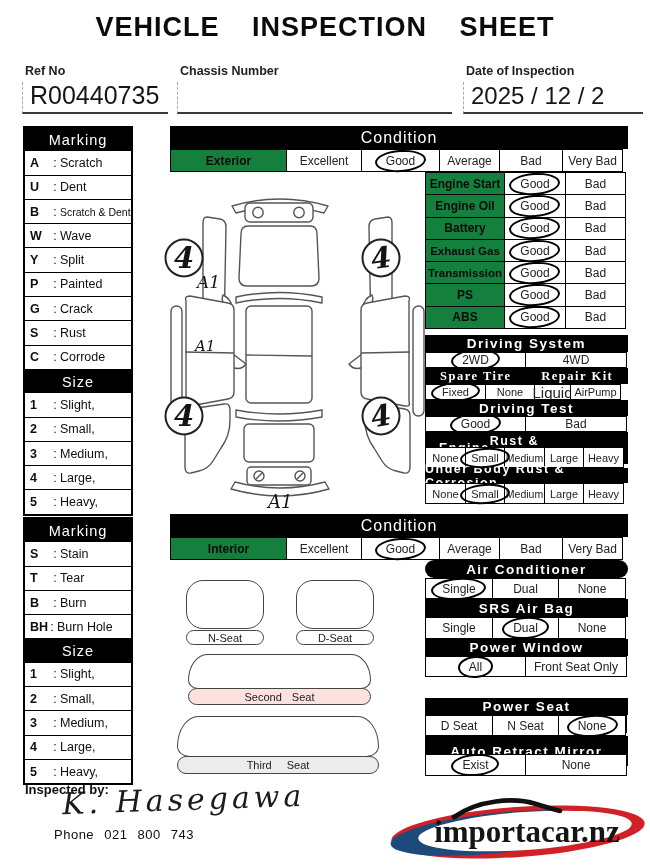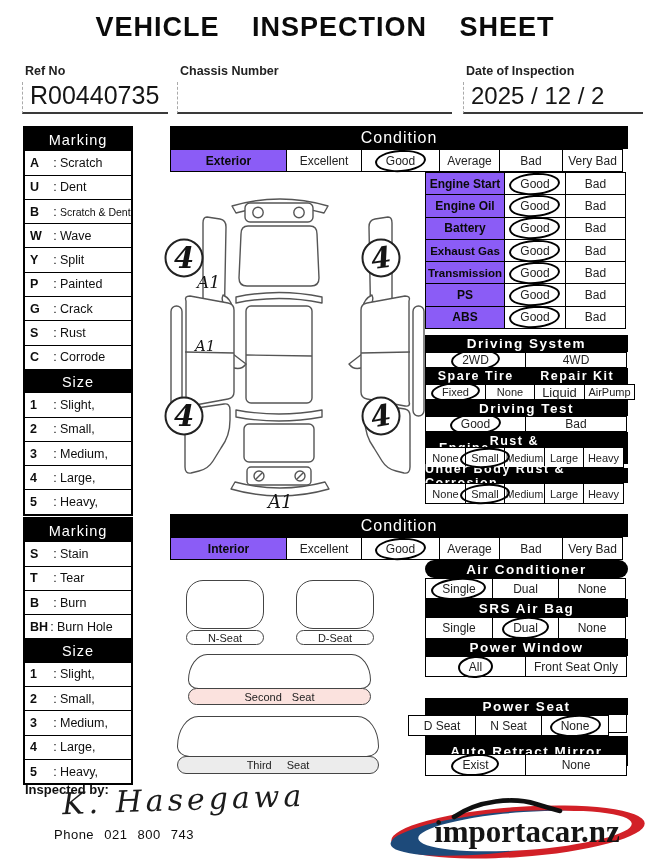--- a/index.html
+++ b/index.html
@@ -9,28 +9,28 @@
   .title{left:0;top:12px;width:650px;text-align:center;font-size:27px;font-weight:700;
          letter-spacing:1px;word-spacing:24px;color:#0b0b0b;}
   .flabel{font-size:12.5px;font-weight:700;color:#222;}
   .fval{border-bottom:2px solid #3a3a3a;border-left:1px dashed #aaa;display:flex;
         align-items:flex-end;padding:0 0 2px 7px;font-size:24px;color:#151515;}
   
   .bh{background:#000;color:#fff;display:flex;align-items:center;justify-content:center;
       font-size:13.5px;font-weight:700;letter-spacing:1.5px;}
   .bh.big{font-size:16px;font-weight:400;letter-spacing:1px;}
   .bh.split{justify-content:space-between;padding:16px 14px;}
-  .bh.halves{padding:0;}
+  .bh.halves{padding:0;font-family:Liberation Serif, serif;}
   .bh.halves span{flex:1;text-align:center;}
   
   .trow{display:flex;}
   .c{box-sizing:border-box;border:1px solid #000;background:#fff;display:flex;
      align-items:center;justify-content:center;font-size:12px;color:#222;}
   .c + .c{margin-left:-1px;}
-  .lab{background:#8b5cf6;font-weight:700;color:#0a0a0a;font-size:12px;}
+  .lab{background:#15803d;font-weight:700;color:#0a0a0a;font-size:12px;}
   
   .leg{border:2px solid #000;background:#fff;}
   .lhead{background:#000;color:#fff;height:23.3px;display:flex;align-items:center;
          justify-content:center;font-size:14.5px;letter-spacing:1px;}
   .lrow{height:23.3px;border-bottom:1px solid #000;display:flex;align-items:center;
         padding:0 0 0 5px;font-size:12.5px;color:#0e0e0e;background:#fff;}
   .lrow:last-child{border-bottom:none;}
   .lc{width:20px;font-weight:700;}
   .lsep{width:10px;text-align:center;}
   .ll{white-space:nowrap;}
@@ -240,21 +240,21 @@
     <span>Spare Tire</span>
       <span>Repair Kit</span>
   </div>
   <div class="abs trow" style="left:425px;top:384px;">
     <div class="c" style="width:61px;height:16px;font-size:11px;">
         <span class="ck">Fixed</span>
       </div>
     <div class="c" style="width:50px;height:16px;font-size:11px;">
         <span>None</span>
       </div>
-    <div class="c" style="width:51px;height:16px;font-size:13px;">
+    <div class="c" style="width:37px;height:16px;font-size:15px;">
         <span>Liquid</span>
       </div>
     <div class="c" style="width:51px;height:16px;font-size:11px;">
         <span>AirPump</span>
       </div>
   </div>
 
   <div class="abs bh" style="left:425px;top:400px;width:203px;height:16px;">Driving Test</div>
   <div class="abs trow" style="left:425px;top:416px;">
     <div class="c" style="width:101px;height:16px;">
@@ -472,21 +472,21 @@
   <div class="abs trow" style="left:425px;top:677px;margin-top:35px;">
     <div class="c" style="width:101px;height:21px;">
         <span>Drive Seat Only</span>
       </div>
     <div class="c" style="width:102px;height:21px;">
         <span>None</span>
       </div>
   </div>
 
   <div class="abs bh" style="left:425px;top:698px;width:203px;height:17px;">Power Seat</div>
-  <div class="abs trow" style="left:408px;top:715px;justify-content:center;">
+  <div class="abs trow" style="left:425px;top:715px;justify-content:center;">
     <div class="c" style="width:68px;height:21px;">
         <span>D Seat</span>
       </div>
     <div class="c" style="width:67px;height:21px;">
         <span>N Seat</span>
       </div>
     <div class="c" style="width:68px;height:21px;">
         <span class="ck">None</span>
       </div>
   </div>

